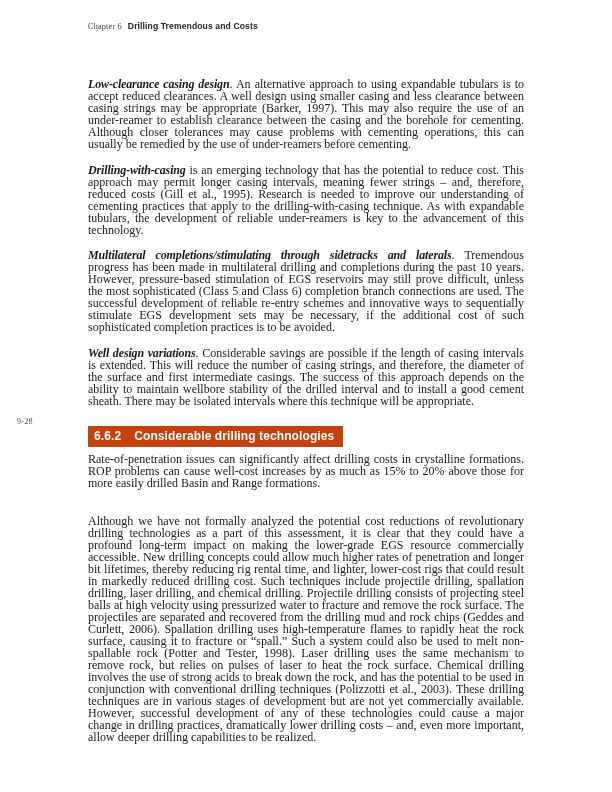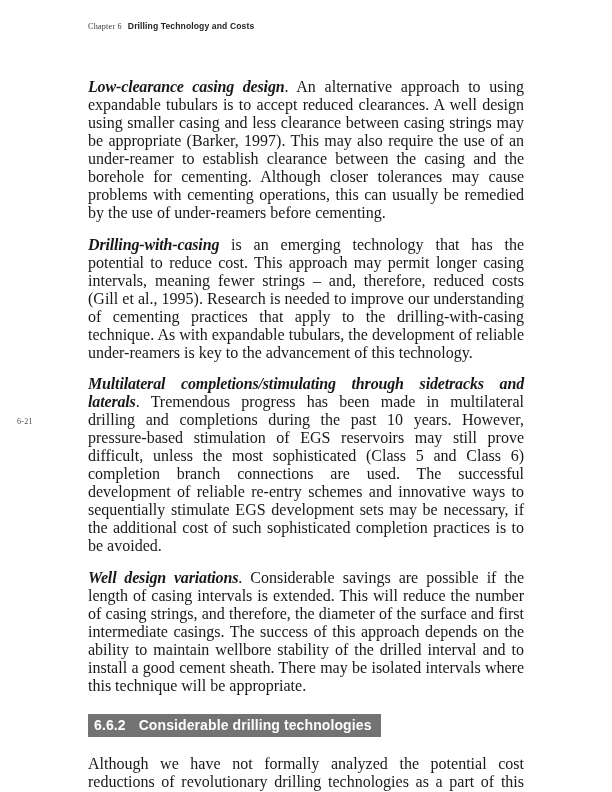--- a/index.html
+++ b/index.html
@@ -54,83 +54,84 @@
   }
   
   .content {
     position: absolute;
     left: 88px;
     top: 78px;
     width: 436px;
   }
   p.body-par {
     margin: 0 0 13.5px 0;
-    font-size: 16px;
-    line-height: 18px;
+    font-size: 12px;
+    line-height: 12px;
     text-align: justify;
     text-justify: inter-word;
     hyphens: none;
     color: #16181a;
   }
   p.body-par.tight {
     margin-bottom: 12px;
     font-family: Liberation Serif, serif;
   }
   .lead-in {
     font-weight: bold;
     font-style: italic;
     letter-spacing: -0.15px;
   }
   
   .section-banner {
     display: inline-flex;
     align-items: center;
-    background: #737373;
+    background: #c2410c;
     color: #ffffff;
     font-family: "Liberation Sans", sans-serif;
     font-weight: bold;
-    font-size: 14px;
+    font-size: 12px;
     line-height: 1;
     padding: 4.5px 9px 5px 6px;
     margin: 7px 0 6px 0;
     letter-spacing: 0.1px;
   }
   .section-banner .sec-num {
     margin-right: 13px;
   }
   .spacer-gap {
     height: 12px;
   }
 </style>
 </head>
 <body>
 
 <div class="page">
 
   <div class="running-head">
     <span class="chapter-label">Chapter 6</span>
-    <span class="chapter-title">Drilling Technology and Costs</span>
+    <span class="chapter-title">Drilling Tremendous and Costs</span>
   </div>
 
-  <div class="folio">6-21</div>
+  <div class="folio">9-28</div>
 
   <div class="content">
 
     <p class="body-par"><span class="lead-in">Low-clearance casing design</span><span>. An alternative approach to using expandable tubulars is to accept reduced clearances. A well design using smaller casing and less clearance between casing strings may be appropriate (Barker, 1997). This may also require the use of an under-reamer to establish clearance between the casing and the borehole for cementing. Although closer tolerances may cause problems with cementing operations, this can usually be remedied by the use of under-reamers before cementing.</span></p>
 
     <p class="body-par"><span class="lead-in">Drilling-with-casing</span><span> is an emerging technology that has the potential to reduce cost. This approach may permit longer casing intervals, meaning fewer strings – and, therefore, reduced costs (Gill et al., 1995). Research is needed to improve our understanding of cementing practices that apply to the drilling-with-casing technique. As with expandable tubulars, the development of reliable under-reamers is key to the advancement of this technology.</span></p>
 
     <p class="body-par"><span class="lead-in">Multilateral completions/stimulating through sidetracks and laterals</span><span>. Tremendous progress has been made in multilateral drilling and completions during the past 10 years. However, pressure-based stimulation of EGS reservoirs may still prove difficult, unless the most sophisticated (Class 5 and Class 6) completion branch connections are used. The successful development of reliable re-entry schemes and innovative ways to sequentially stimulate EGS development sets may be necessary, if the additional cost of such sophisticated completion practices is to be avoided.</span></p>
 
     <p class="body-par tight"><span class="lead-in">Well design variations</span><span>. Considerable savings are possible if the length of casing intervals is extended. This will reduce the number of casing strings, and therefore, the diameter of the surface and first intermediate casings. The success of this approach depends on the ability to maintain wellbore stability of the drilled interval and to install a good cement sheath. There may be isolated intervals where this technique will be appropriate.</span></p>
 
     <div class="section-banner">
       <span class="sec-num">6.6.2</span>
       <span>Considerable drilling technologies</span>
     </div>
 
+    <p class="body-par">Rate-of-penetration issues can significantly affect drilling costs in crystalline formations. ROP problems can cause well-cost increases by as much as 15% to 20% above those for more easily drilled Basin and Range formations.</p>
 
     <div class="spacer-gap"></div>
 
     <p class="body-par">Although we have not formally analyzed the potential cost reductions of revolutionary drilling technologies as a part of this assessment, it is clear that they could have a profound long-term impact on making the lower-grade EGS resource commercially accessible. New drilling concepts could allow much higher rates of penetration and longer bit lifetimes, thereby reducing rig rental time, and lighter, lower-cost rigs that could result in markedly reduced drilling cost. Such techniques include projectile drilling, spallation drilling, laser drilling, and chemical drilling. Projectile drilling consists of projecting steel balls at high velocity using pressurized water to fracture and remove the rock surface. The projectiles are separated and recovered from the drilling mud and rock chips (Geddes and Curlett, 2006). Spallation drilling uses high-temperature flames to rapidly heat the rock surface, causing it to fracture or “spall.” Such a system could also be used to melt non-spallable rock (Potter and Tester, 1998). Laser drilling uses the same mechanism to remove rock, but relies on pulses of laser to heat the rock surface. Chemical drilling involves the use of strong acids to break down the rock, and has the potential to be used in conjunction with conventional drilling techniques (Polizzotti et al., 2003). These drilling techniques are in various stages of development but are not yet commercially available. However, successful development of any of these technologies could cause a major change in drilling practices, dramatically lower drilling costs – and, even more important, allow deeper drilling capabilities to be realized.</p>
 
   </div>
 </div>
 
 </body></html>

